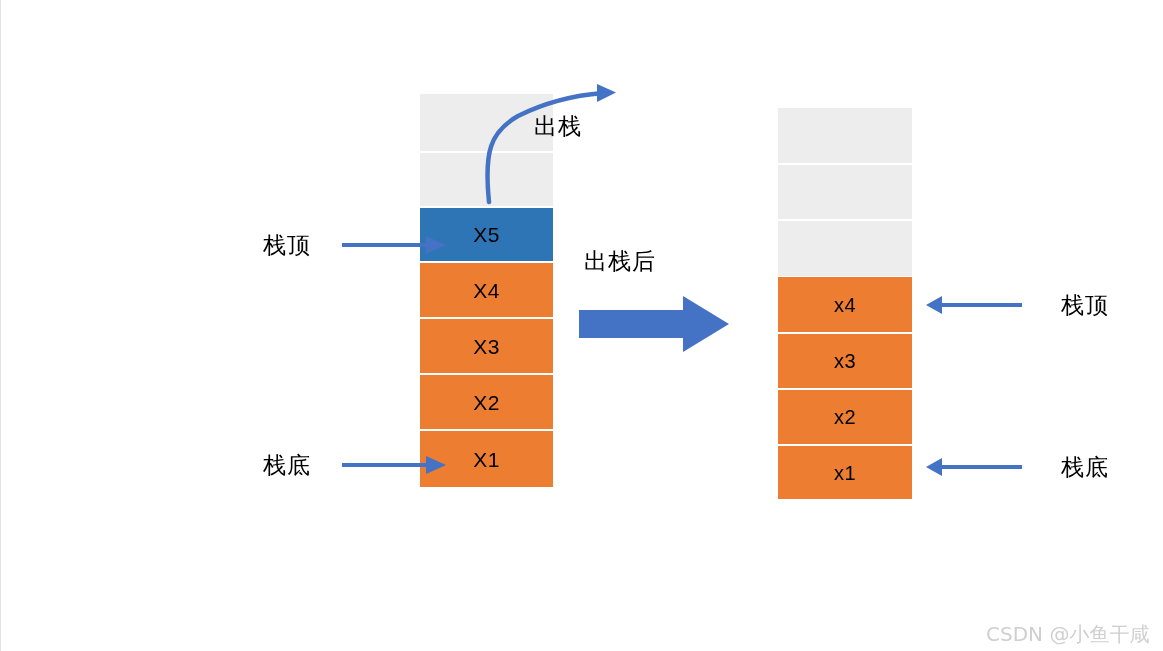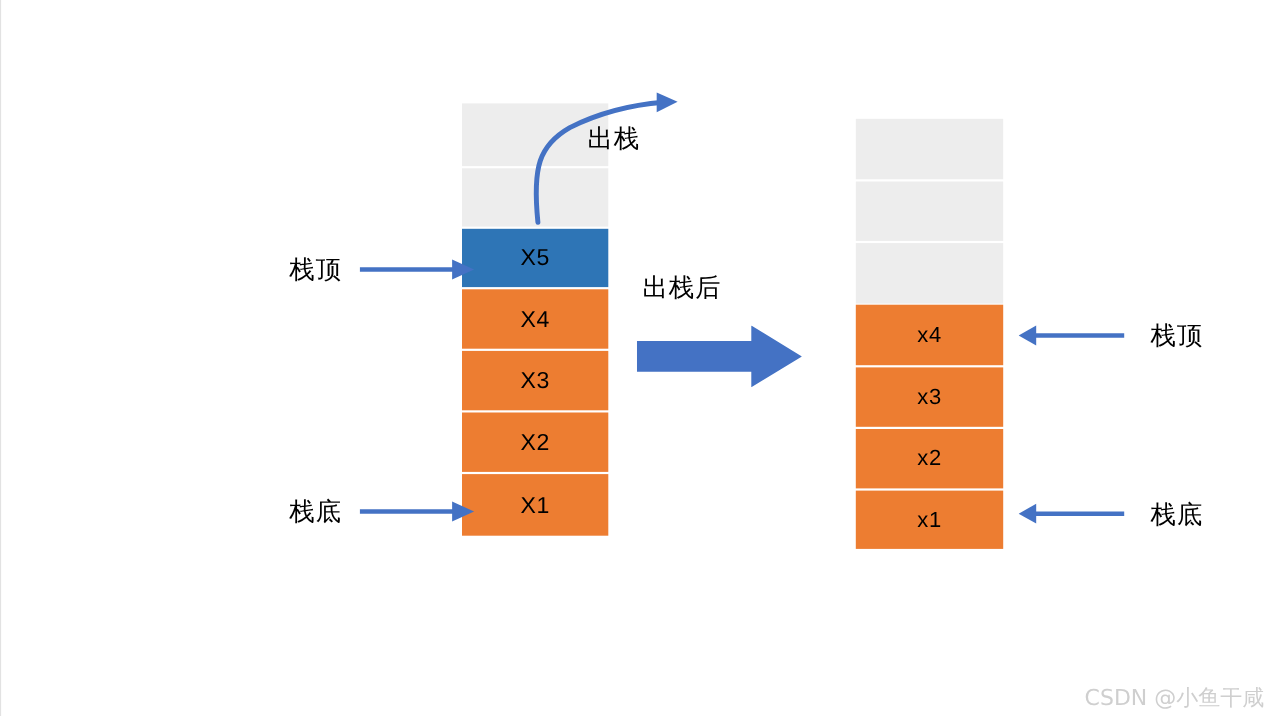--- a/index.html
+++ b/index.html
@@ -49,20 +49,21 @@
   #left-stack .cell { width: 133px; text-align: center; }
   #right-stack .cell { width: 134px; }
   #right-stack .cell { font-size: 20px; }
 
   
   .label-arrow {
     position: absolute;
     height: 34px;
     display: flex;
     align-items: center;
+    gap: 15px;
   }
   .label-arrow .cn-label {
     font-size: 23px;
     color: #000000;
     white-space: nowrap;
     font-family: "DejaVu Sans", "Liberation Sans", sans-serif;
     letter-spacing: 1px;
   }
   .line-arrow-svg { display: block; }
 

